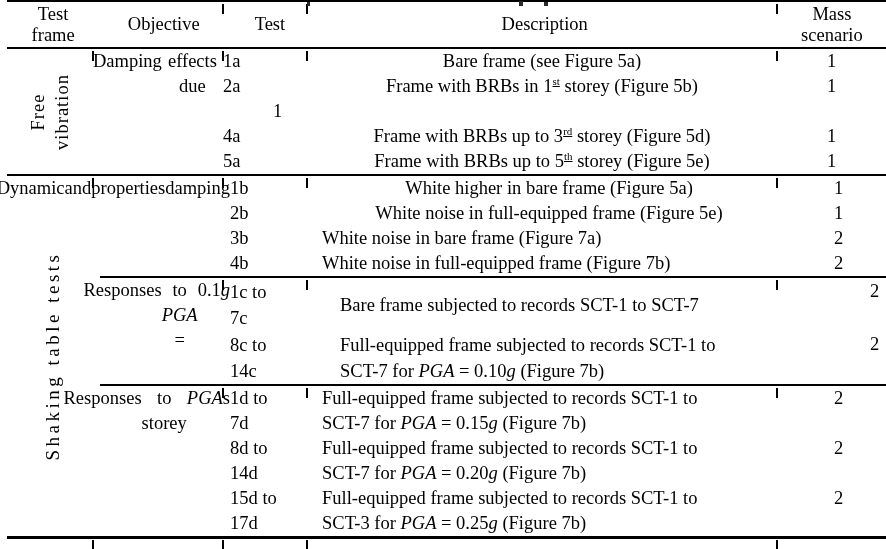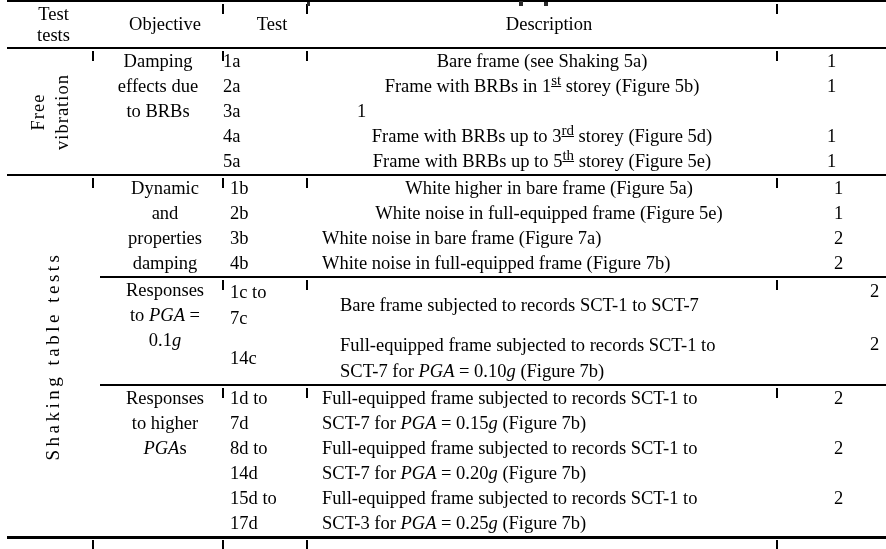--- a/index.html
+++ b/index.html
@@ -29,95 +29,97 @@
   .rot { transform: rotate(-90deg); flex: none; text-align: center; white-space: nowrap; letter-spacing: 1px; }
   .rot .ln { display: block; line-height: 24px; }
   .rot.wide { letter-spacing: 3.5px; font-size: 19px; }
   .gsections { flex: 1; }
   .section { display: flex; }
   .section.ruled { border-top: 2px solid #000; }
   .secA  { height: 125px; }
   .secB1 { height: 100px; }
   .secB2 { height: 108px; }
   .secB3 { height: 152px; }
-  .ocell { width: 130px; display: flex; flex-direction: column;
-           justify-content: flex-start; text-align: center; }
+  .ocell { width: 130px; display: flex; flex-direction: row;
+           justify-content: flex-end; text-align: center; }
   .rows { flex: 1; }
 
   
   .row { display: flex; }
   .row.r25 { height: 25px; }
   .row.tall26 { height: 53px; line-height: 26px; gap: 18px; }
   .row.tall25 { height: 50px; line-height: 25px; }
   .ct { width: 84px; text-align: left; display: flex; flex-direction: column; justify-content: center; }
   .ct .ln { display: block; }
   .cd { width: 470px; display: flex; flex-direction: column; justify-content: center; }
   .cd.c { text-align: center; }
   .cd.l { text-align: left; padding-left: 8px; }
   .cm { width: 109px; text-align: center; display: flex; flex-direction: column; justify-content: center; }
   .row.tall26 .cm, .row.tall25 .cm { justify-content: flex-start; }
 
   .it { font-style: italic; }
-  sup.sp { font-size: 15px; line-height: 0; vertical-align: super; text-decoration: underline; }
+  sup.sp { font-size: 11px; line-height: 0; vertical-align: super; text-decoration: underline; }
 
   
   .tick { position: absolute; width: 2px; height: 10px; background: #000; }
   .speck { position: absolute; background: #2a2a2a; }
 </style>
 </head>
 <body>
 
 <div class="page">
   <div class="inner">
 
     <div class="rule"></div>
 
     <div class="hdr">
       <div class="hc w1">
         <span>Test</span>
-        <span>tests</span>
+        <span>frame</span>
       </div>
       <div class="hc w2">Objective</div>
       <div class="hc w3">Test</div>
       <div class="hc w4">Description</div>
+      <div class="hc w5">
+        <span>Mass</span>
+        <span>scenario</span>
+      </div>
     </div>
 
     <div class="rule"></div>
 
     <div class="group">
       <div class="glabel">
         <div class="rot">
           <span class="ln">Free</span>
           <span class="ln">vibration</span>
         </div>
       </div>
       <div class="gsections">
         <div class="section secA">
           <div class="ocell">
             <div>Damping</div>
             <div>effects due</div>
-            <div>to BRBs</div>
           </div>
           <div class="rows">
             <div class="row r25">
               <div class="ct">1a</div>
               <div class="cd c">
-                  <div><span>Bare frame (see Shaking 5a)</span></div>
+                  <div><span>Bare frame (see Figure 5a)</span></div>
                 </div>
               <div class="cm">1</div>
             </div>
             <div class="row r25">
               <div class="ct">2a</div>
               <div class="cd c">
                   <div><span>Frame with BRBs in 1</span><sup class="sp">st</sup><span> storey (Figure 5b)</span></div>
                 </div>
               <div class="cm">1</div>
             </div>
             <div class="row r25">
-              <div class="ct">3a</div>
               <div class="cm">1</div>
             </div>
             <div class="row r25">
               <div class="ct">4a</div>
               <div class="cd c">
                   <div><span>Frame with BRBs up to 3</span><sup class="sp">rd</sup><span> storey (Figure 5d)</span></div>
                 </div>
               <div class="cm">1</div>
             </div>
             <div class="row r25">
@@ -193,35 +195,36 @@
                 <span class="ln">1c to</span>
                 <span class="ln">7c</span>
               </div>
               <div class="cd l">
                 <div><span>Bare frame subjected to records SCT-1 to SCT-7</span></div>
               </div>
               <div class="cm">2</div>
             </div>
             <div class="row tall26">
               <div class="ct">
+                <span class="ln">8c to</span>
                 <span class="ln">14c</span>
               </div>
               <div class="cd l">
                 <div><span>Full-equipped frame subjected to records SCT-1 to</span></div>
                 <div><span>SCT-7 for </span><span class="it">PGA</span><span> = 0.10</span><span class="it">g</span><span> (Figure 7b)</span></div>
               </div>
               <div class="cm">2</div>
             </div>
           </div>
         </div>
 
         <div class="section ruled secB3">
           <div class="ocell">
             <div>Responses</div>
-            <div>to higher</div>
+            <div>to storey</div>
             <div><span class="it">PGA</span><span>s</span></div>
           </div>
           <div class="rows">
             <div class="row tall25">
               <div class="ct">
                 <span class="ln">1d to</span>
                 <span class="ln">7d</span>
               </div>
               <div class="cd l">
                 <div><span>Full-equipped frame subjected to records SCT-1 to</span></div>

